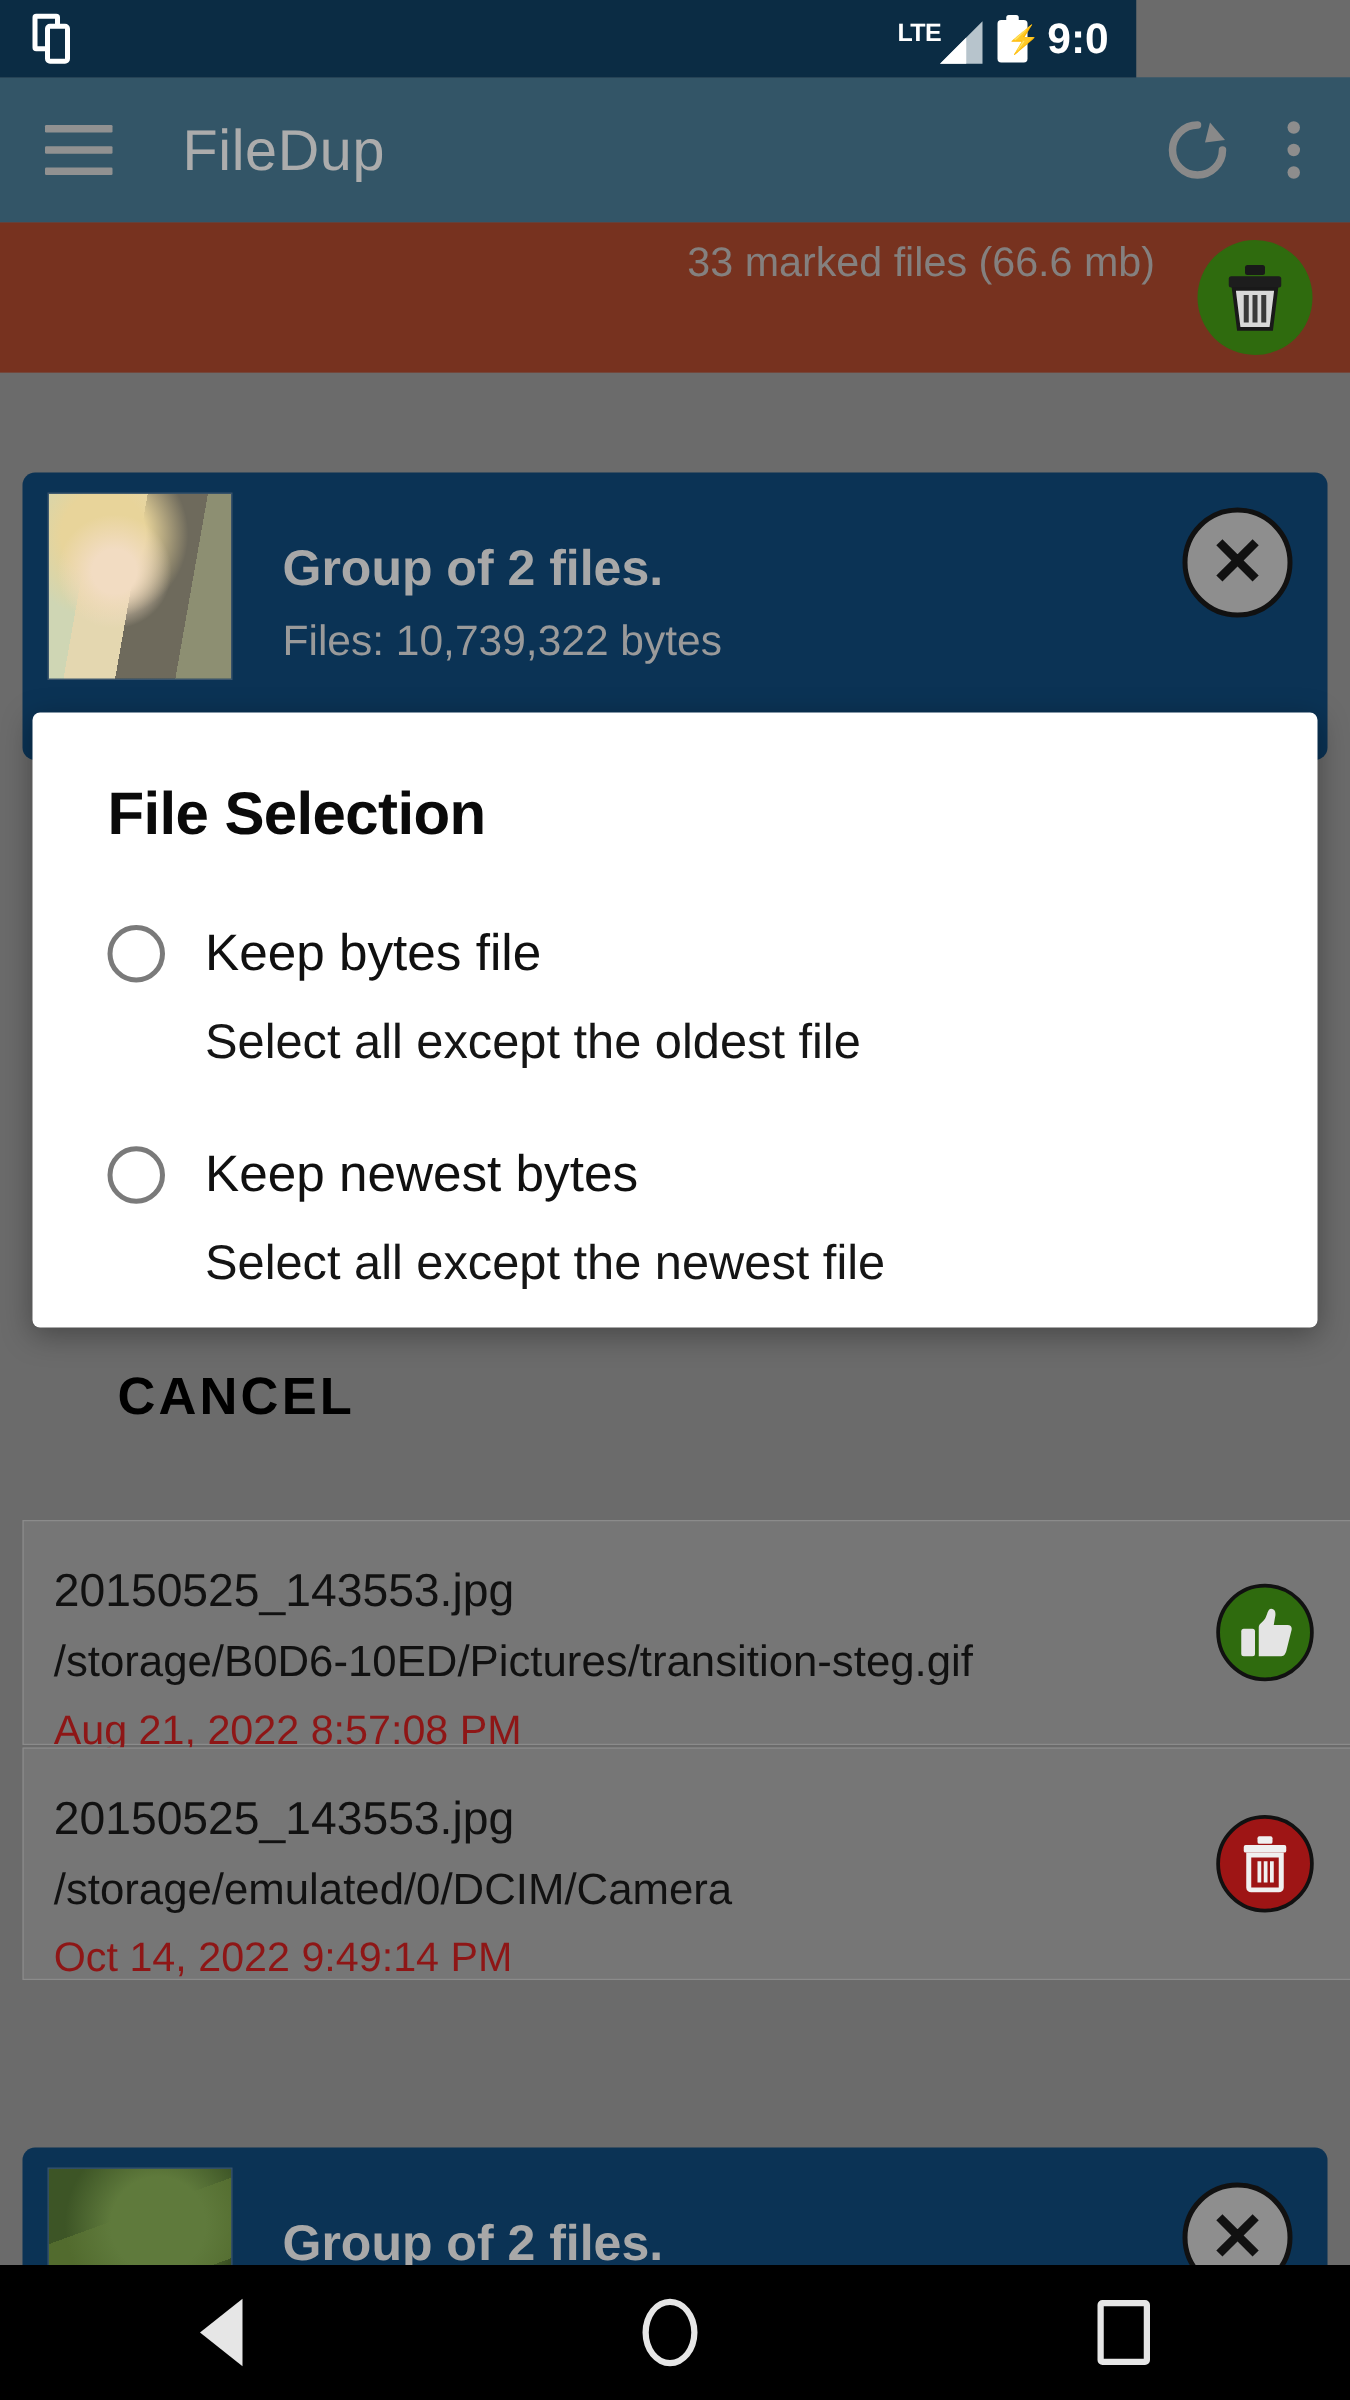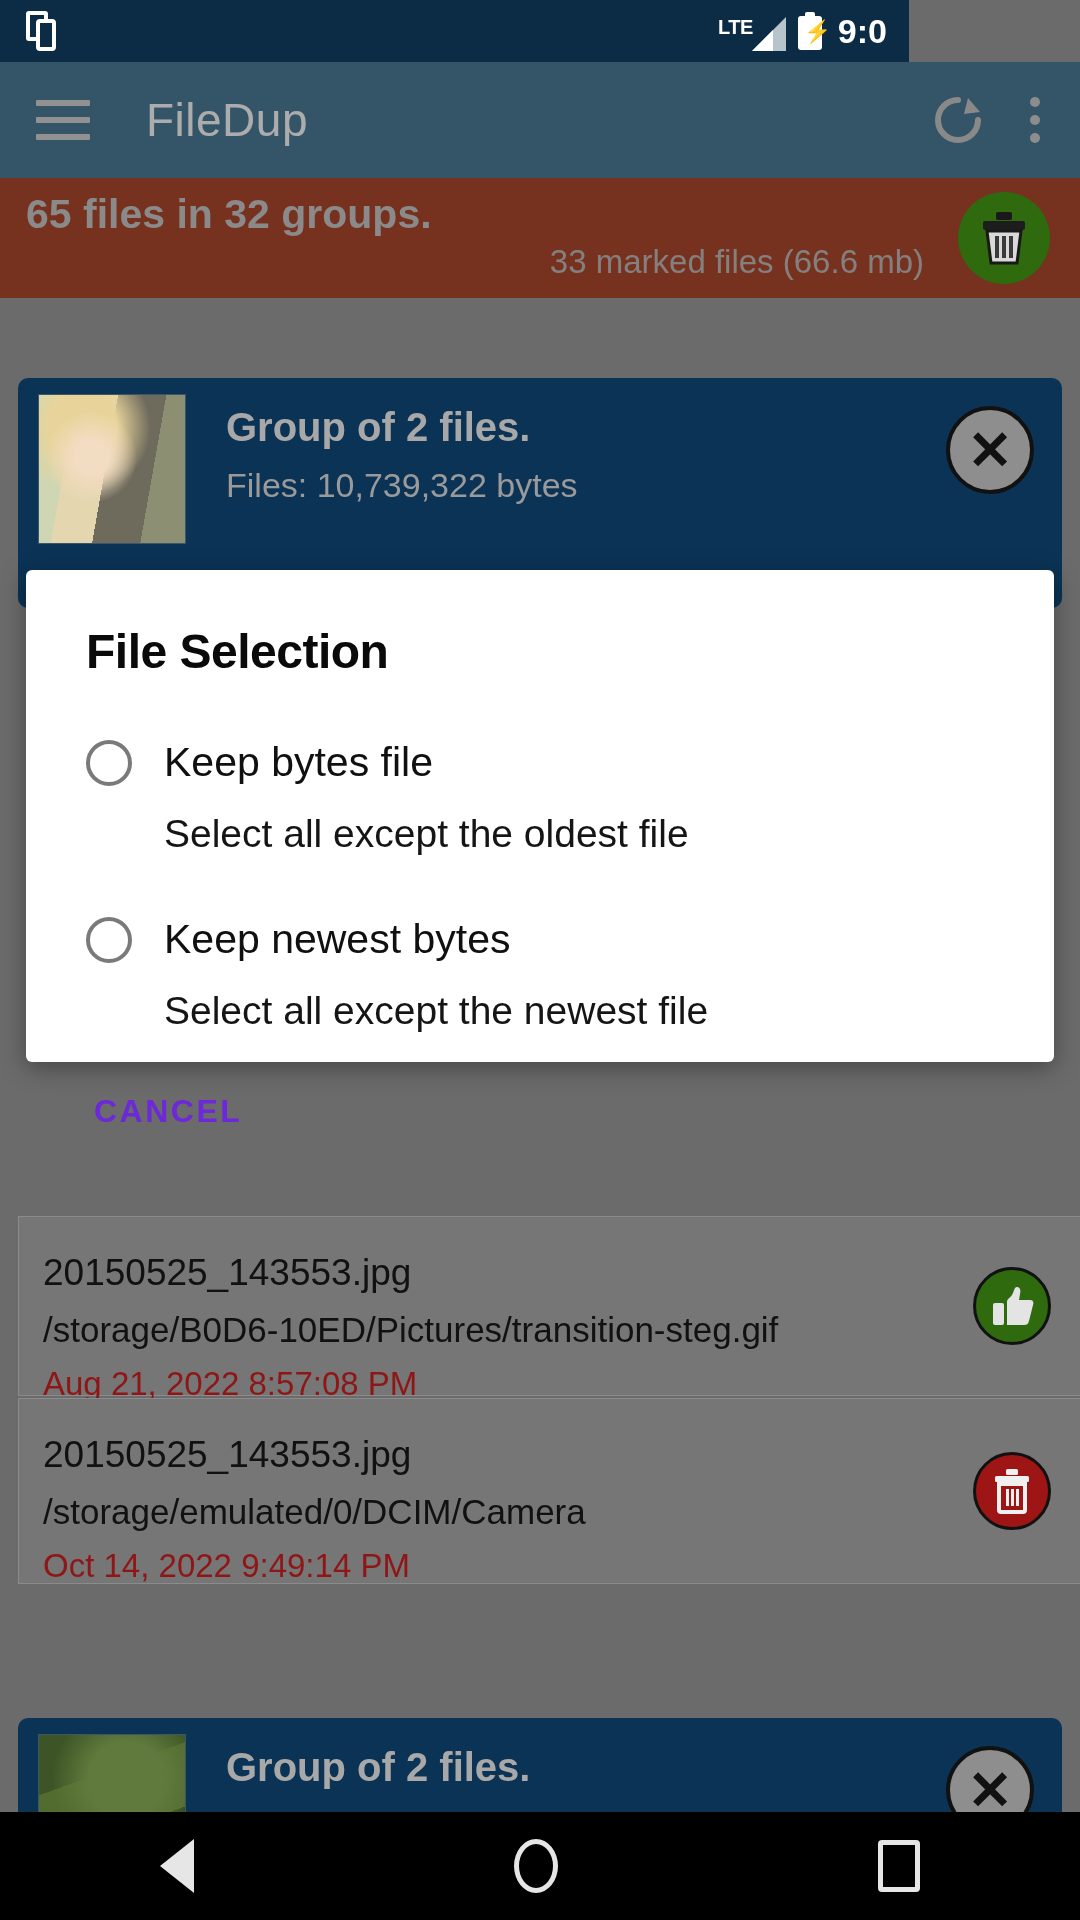--- a/index.html
+++ b/index.html
@@ -104,21 +104,21 @@
       radial-gradient(circle at 36% 42%, #f2dcc2 0 14%, rgba(242,220,194,0) 36%),
       radial-gradient(circle at 30% 22%, #e8d49a 0 22%, rgba(232,212,154,0) 44%),
       linear-gradient(100deg, #cfd6b4 0 22%, #e4d7b0 22% 46%, #6e6a5c 46% 74%, #8d8f72 74% 100%);
   }
   .thumb.t2 {
     background:
       radial-gradient(circle at 60% 30%, #5f7a3c 0 28%, rgba(95,122,60,0) 55%),
       linear-gradient(160deg, #3d5526 0 30%, #526b2e 30% 62%, #2c4019 62% 100%);
   }
   .gc-text { margin-left: 40px; padding-top: 6px; }
-  .gc-title { color: #a8a8a8; font-size: 40px; font-weight: bold; line-height: 54px; }
+  .gc-title { color: #a8a8a8; font-size: 40px; font-weight: bold; line-height: 54px; margin-top: 28px; }
   .gc-sub { color: #9a9a9a; font-size: 34px; line-height: 62px; }
   .close-circle {
     position: absolute; right: 28px; top: 28px; width: 88px; height: 88px;
     border-radius: 50%; background: #8e8e8e; border: 4px solid #111;
     display: flex; align-items: center; justify-content: center;
   }
   .close-circle .x { color: #111; font-size: 54px; font-weight: bold; line-height: 54px; }
   .group-card.g2 .close-circle { top: 28px; }
 
   
@@ -152,21 +152,21 @@
   .dialog-title { font-size: 48px; font-weight: bold; color: #0a0a0a; letter-spacing: -0.5px; }
   .radio-row { display: flex; align-items: center; margin-top: 60px; }
   .radio {
     width: 46px; height: 46px; border-radius: 50%; border: 4px solid #7a7a7a;
     flex: none; background: #fff;
   }
   .radio-label { font-size: 41px; color: #101010; margin-left: 32px; }
   .radio-desc { font-size: 39px; color: #151515; margin-left: 78px; margin-top: 26px; }
   .dialog-actions { margin-top: 54px; }
   .cancel-btn {
-    background: none; border: none; color: #6d28d9; font-size: 32px; font-weight: bold;
+    background: none; border: none; color: #000000; font-size: 42px; font-weight: bold;
     letter-spacing: 2.5px; padding: 6px 8px; font-family: "Liberation Sans", sans-serif;
     cursor: pointer;
   }
 
   
   .navbar {
     position: absolute; bottom: 0; left: 0; width: 1080px; height: 108px;
     background: #000; display: flex; align-items: center; justify-content: space-around;
     z-index: 30;
   }
@@ -220,21 +220,20 @@
       </span>
       <span class="overflow-icon">
         <i></i>
           <i></i>
           <i></i>
       </span>
     </div>
   </div>
 
   <div class="summary">
-    <div class="summary-line1">65 files in 32 groups.</div>
     <div class="summary-line2">33 marked files (66.6 mb)</div>
     <div class="trash-fab">
       <svg width="52" height="56" viewBox="0 0 52 56">
         <rect x="18" y="2" width="16" height="8" rx="2" fill="#191919"></rect>
         <rect x="5" y="11" width="42" height="9" rx="2" fill="#1d1d1d"></rect>
         <path d="M9 21 h34 l-4 32 h-26 Z" fill="#d9d9d9" stroke="#191919" stroke-width="3"></path>
         <rect x="17" y="26" width="4" height="22" fill="#3a3a3a"></rect>
         <rect x="24" y="26" width="4" height="22" fill="#3a3a3a"></rect>
         <rect x="31" y="26" width="4" height="22" fill="#3a3a3a"></rect>
       </svg>

